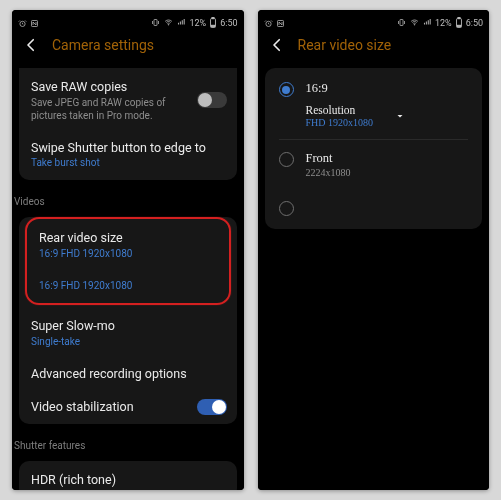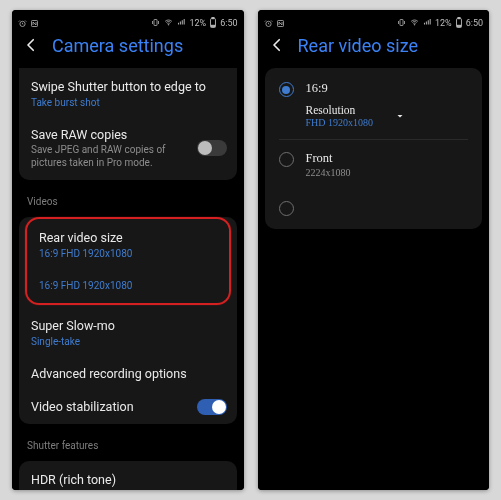--- a/index.html
+++ b/index.html
@@ -42,39 +42,39 @@
   
   .header {
     height: 34px;
     display: flex;
     align-items: center;
     gap: 12px;
     padding: 0 10px;
     background: #000;
   }
   .back-icon { width:18px; height:18px; }
-  .header-title { font-size: 18px; color:#3b82f6; }
+  .header-title { font-size: 14px; color:#a16207; }
   
   .scroll { flex:1; overflow:hidden; background:#000; }
   .card {
     background: #171717;
     border-radius: 10px;
     margin: 6px 7px;
     padding: 2px 0;
   }
   .row {
     padding: 9px 12px 9px 12px;
     position: relative;
   }
   .row .title { font-size: 12.5px; color:#eaeaea; line-height:1.25; }
   .row .sub   { font-size: 10px; color:#8d8d8d; line-height:1.3; margin-top:1px; }
   .row .sub.blue { color:#3f7ccf; }
   .section-label {
     font-size: 10px; color:#7d7d7d;
-    padding: 10px 15px 4px;
+    padding: 10px 2px 4px;
   }
   .toggle {
     position:absolute; right:10px; top:50%; transform:translateY(-50%);
     width:30px; height:16px; border-radius:10px; background:#3a3a3a;
   }
   .toggle::after{
     content:""; position:absolute; width:14px; height:14px; border-radius:50%;
     background:#bdbdbd; top:1px; left:1px; transition:none;
   }
   .toggle.on { background:#2f5fb3; }
@@ -147,27 +147,27 @@
   <div class="header">
     <svg class="back-icon" viewBox="0 0 24 24" fill="none" stroke="#eaeaea" stroke-width="2.2" stroke-linecap="round" stroke-linejoin="round">
         <polyline points="15 5 8 12 15 19"></polyline>
       </svg>
     <div class="header-title">Camera settings</div>
   </div>
 
   <div class="scroll">
     <div class="card" style="border-top-left-radius:0;border-top-right-radius:0;padding-top:2px">
       <div class="row">
-        <div class="title">Swipe Shutter button to edge to</div>
-        <div class="sub blue">Take burst shot</div>
-      </div>
-      <div class="row">
         <div class="title" style="padding-right:40px">Save RAW copies</div>
         <div class="sub" style="padding-right:40px">Save JPEG and RAW copies of pictures taken in Pro mode.</div>
         <div class="toggle"></div>
+      </div>
+      <div class="row">
+        <div class="title">Swipe Shutter button to edge to</div>
+        <div class="sub blue">Take burst shot</div>
       </div>
     </div>
 
     <div class="section-label">Videos</div>
 
     <div class="card" style="padding:0">
       <div class="hl">
         <div class="row">
           <div class="title">Rear video size</div>
           <div class="sub blue">16:9 FHD 1920x1080</div>

